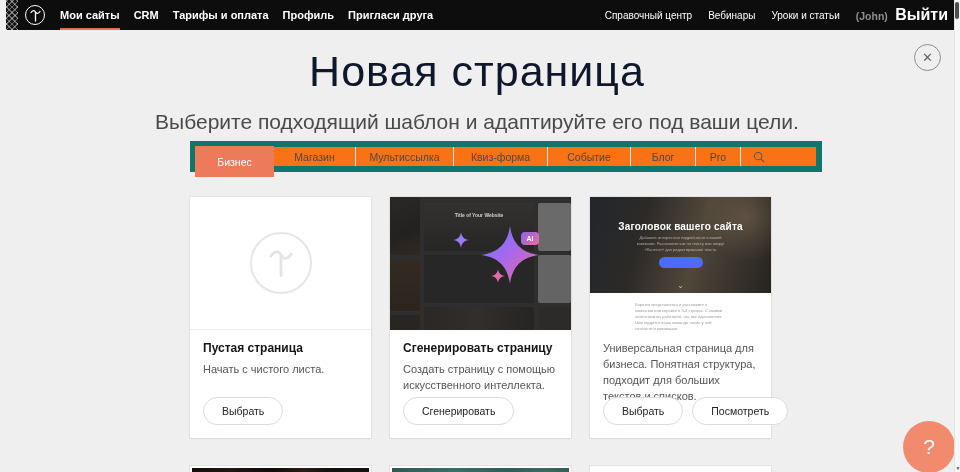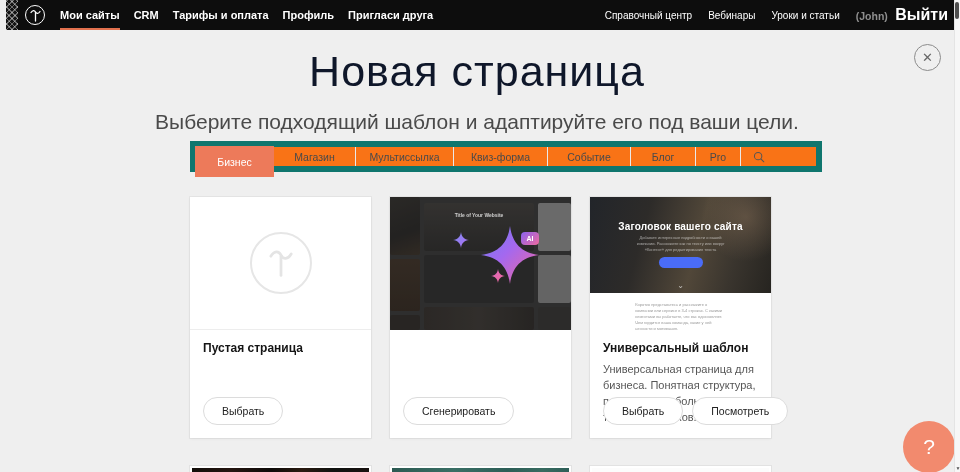--- a/index.html
+++ b/index.html
@@ -148,20 +148,21 @@
   <div class="card-img blank-img">
     <div class="blank-logo">
       <svg width="30" height="34" viewBox="0 0 26 30">
         <path d="M4 9 C7 4 11 4 13 8 C15 12 19 12 22 7" stroke="#e4e4e4" stroke-width="2.4" fill="none" stroke-linecap="round"></path>
         <path d="M13 9 L13 26" stroke="#e4e4e4" stroke-width="2.4" fill="none" stroke-linecap="round"></path>
       </svg>
     </div>
   </div>
   <div class="card-body">
     <div class="card-title">Пустая страница</div>
+    <div class="card-desc">Начать с чистого листа.</div>
   </div>
   <div class="card-buttons">
     <button class="pill-btn">Выбрать</button>
   </div>
 </div>
 
 <div class="card c2">
   <div class="card-img ai-img">
     <div class="thumb th-l1"></div>
     <div class="thumb th-l2"></div>
@@ -193,41 +194,44 @@
       <path d="M50 0 C54 30 70 46 100 50 C70 54 54 70 50 100 C46 70 30 54 0 50 C30 46 46 30 50 0 Z" fill="url(#gStar)"></path>
     </svg>
     <svg class="small-star-tl" width="16" height="16" viewBox="0 0 100 100">
       <path d="M50 0 C54 30 70 46 100 50 C70 54 54 70 50 100 C46 70 30 54 0 50 C30 46 46 30 50 0 Z" fill="url(#gStar2)"></path>
     </svg>
     <svg class="small-star-br" width="14" height="14" viewBox="0 0 100 100">
       <path d="M50 0 C54 30 70 46 100 50 C70 54 54 70 50 100 C46 70 30 54 0 50 C30 46 46 30 50 0 Z" fill="url(#gStar3)"></path>
     </svg>
     <div class="ai-badge">AI</div>
   </div>
+  <div class="card-body">
+    <div class="card-title">Сгенерировать страницу</div>
+    <div class="card-desc">Создать страницу с помощью искусственного интеллекта.</div>
+  </div>
   <div class="card-buttons">
     <button class="pill-btn">Сгенерировать</button>
   </div>
 </div>
 
 <div class="card c3">
   <div class="card-img">
     <div class="uni-hero">
       <div class="uni-hero-title">Заголовок вашего сайта</div>
       <div class="uni-hero-sub-wrap">
           <div class="uni-hero-sub">Добавьте интересные подробности о вашей компании. Расскажите как по тексту или вокруг «Контент» для редактирования текста</div>
         </div>
       <div class="uni-hero-btn"></div>
       <div class="uni-chevron">⌄</div>
     </div>
     <div class="uni-body">
       <div class="uni-body-text">Коротко представьтесь и расскажите о компании или сервисе в 3-4 строках. С какими клиентами вы работаете, что вас вдохновляет. Чем гордится ваша команда, какие у ней ценности и мотивация.</div>
     </div>
   </div>
   <div class="card-body">
-    <div class="card-title">Универсальный шаблон</div>
     <div class="card-desc">Универсальная страница для бизнеса. Понятная структура, подходит для больших текстов и списков.</div>
   </div>
   <div class="card-buttons">
     <button class="pill-btn">Выбрать</button>
     <button class="pill-btn">Посмотреть</button>
   </div>
 </div>
 
 <div class="bcard b1 c1">
     <div class="bimg"></div>

